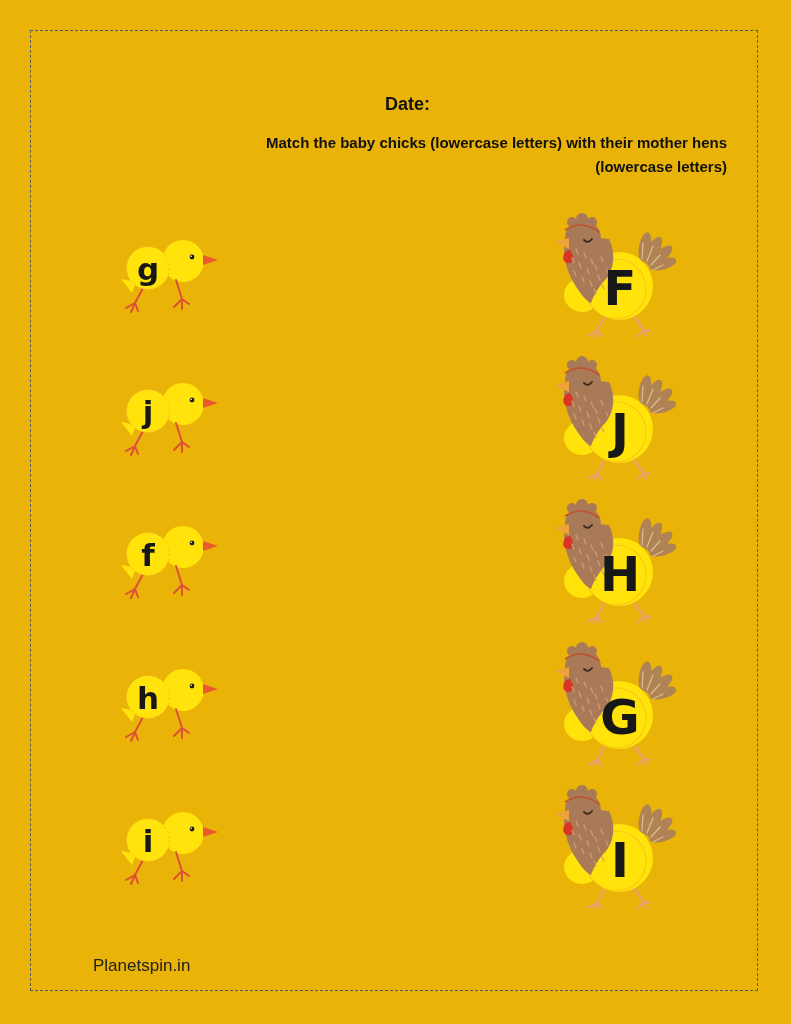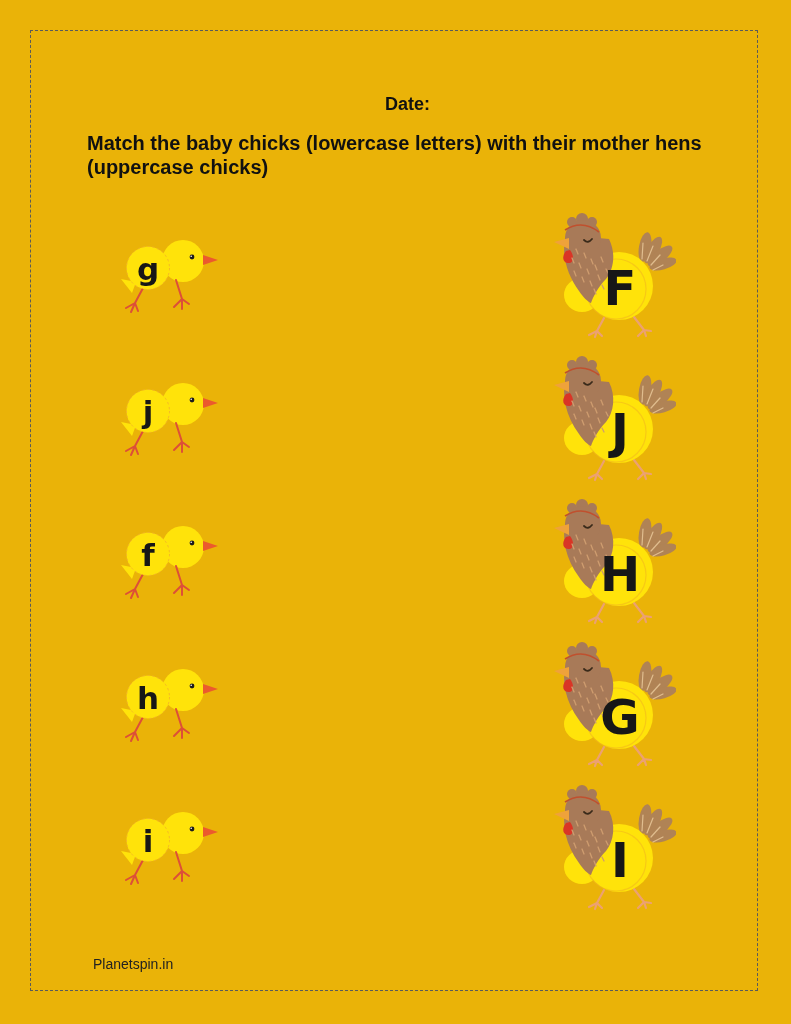--- a/index.html
+++ b/index.html
@@ -10,47 +10,47 @@
   .frame {
     position:absolute; left:30px; top:30px; width:728px; height:961px;
     border:1.5px dashed #5a5a5a; box-sizing:border-box; pointer-events:none;
   }
   .date {
     position:absolute; left:385px; top:94px;
     font-size:18px; font-weight:bold; color:#111;
   }
   .instruction {
     position:absolute; left:87px; top:131px; width:640px;
-    font-size:20px; font-weight:bold; color:#111; line-height:24px;
+    font-size:15px; font-weight:bold; color:#111; line-height:24px;text-align:right;
   }
   .rows { position:absolute; left:0; top:206px; width:791px; }
   .row { position:relative; height:143px; }
   .chick { position:absolute; left:121px; top:50%; transform:translateY(-50%); }
   .hen   { position:absolute; left:546px; top:50%; transform:translateY(-50%); }
   svg text.letter {
     font-family:"DejaVu Sans", sans-serif;
     font-weight:600;
   }
   .footer {
     position:absolute; left:93px; top:956px;
-    font-size:14px; color:#222;
+    font-size:17px; color:#222;
   }
 </style>
 </head>
 <body>
 
 <div class="page">
 
   <div class="frame"></div>
 
   <div class="date">Date:</div>
 
   <div class="instruction">
     <span>Match the baby chicks (lowercase letters) with their mother hens</span><br>
-    <span>(uppercase chicks)</span>
+    <span>(lowercase letters)</span>
   </div>
 
   <div class="rows">
   <div class="row">
 
     <div class="chick">
       <svg width="100" height="82" viewBox="0 0 100 82">
 
         <circle cx="62" cy="26" r="21" fill="var(--body-yellow)"></circle>
 

